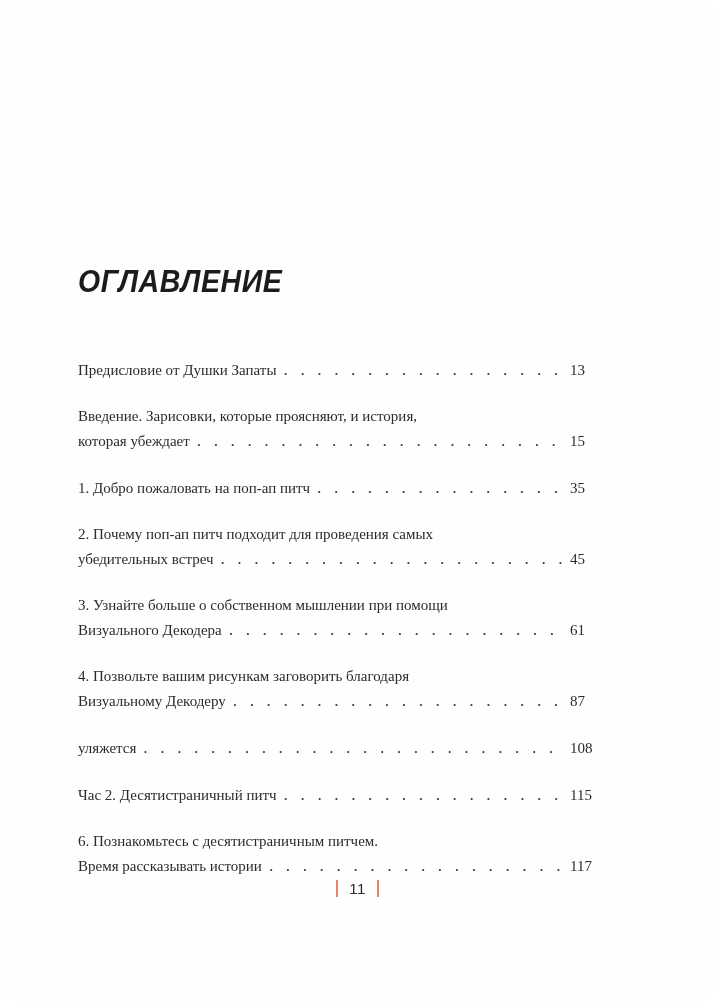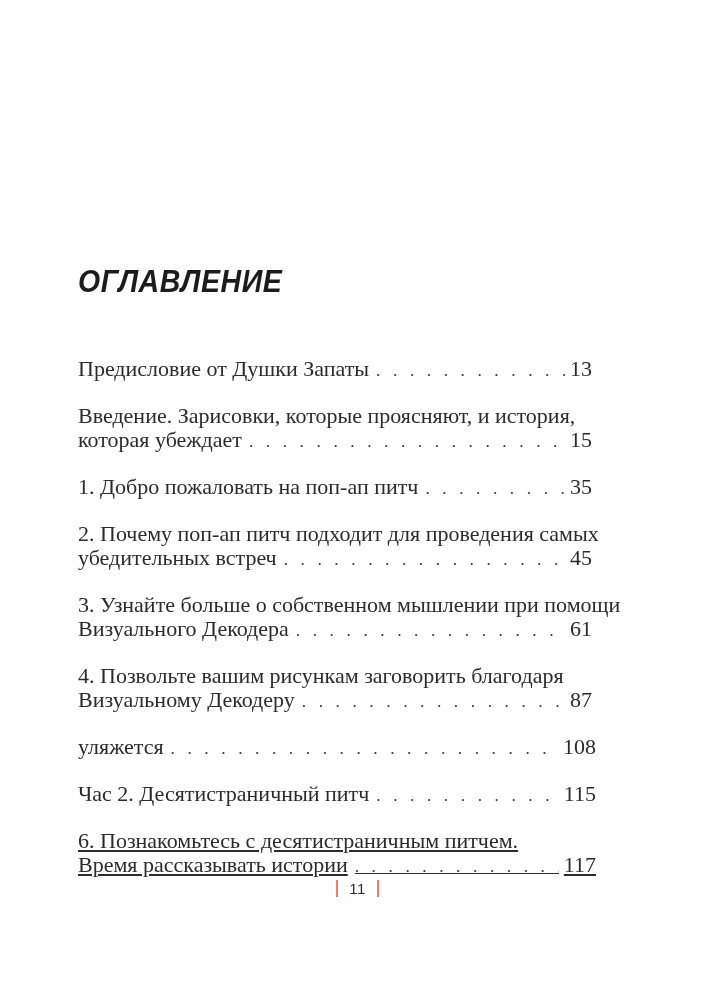--- a/index.html
+++ b/index.html
@@ -47,26 +47,25 @@
     left: 78px;
     top: 357px;
     width: 518px;
   }
 
   .toc-entry {
     margin-bottom: 22px;
   }
   .toc-entry:last-child {
     margin-bottom: 8px;
-    text-decoration: underline;
   }
 
   
   .entry-line {
-    font-size: 22px;
+    font-size: 15px;
     line-height: 24px;
     white-space: nowrap;
   }
 
   .entry-line.cont {
     display: flex;
     align-items: baseline;
     width: 100%;
   }
 

